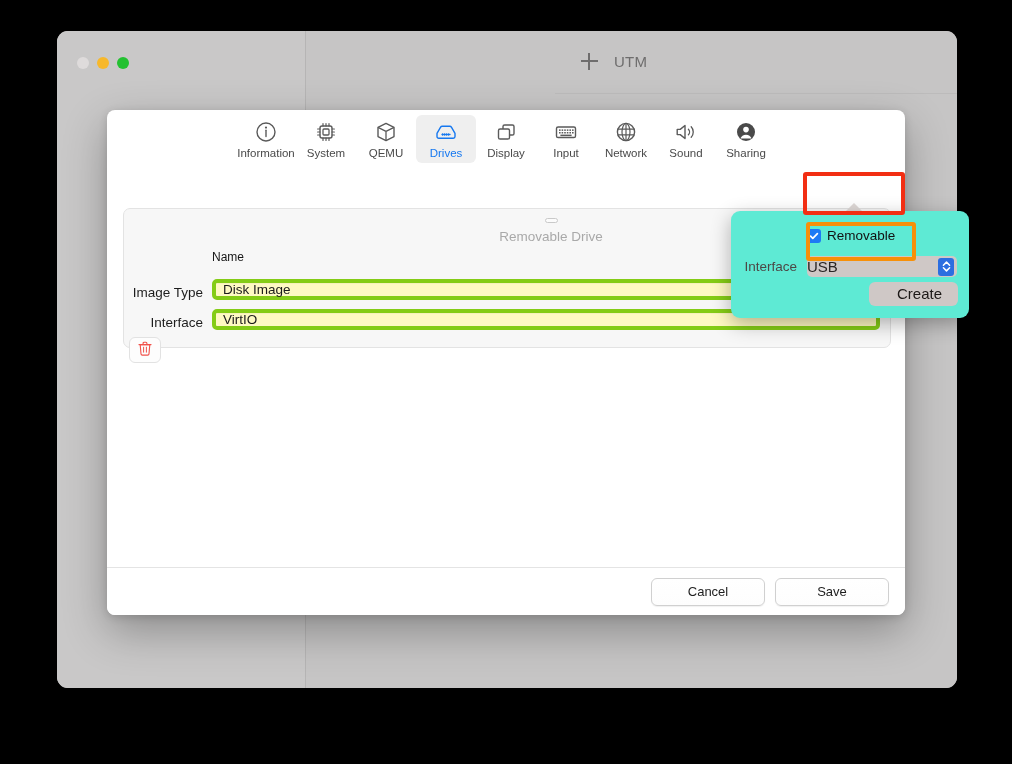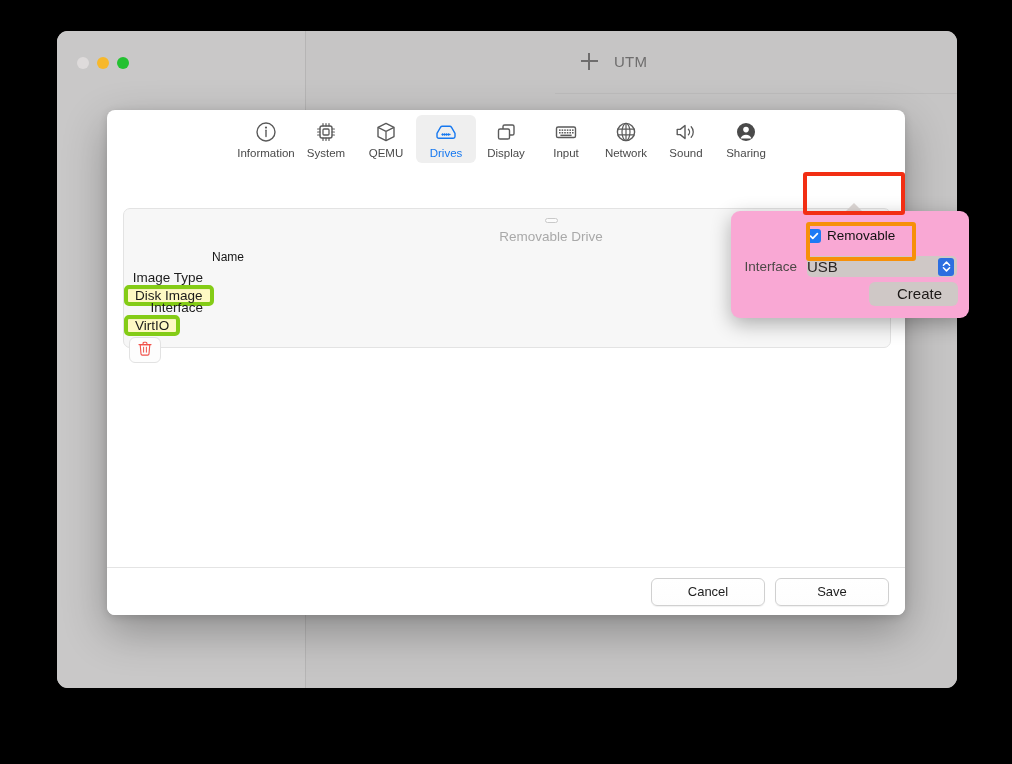--- a/index.html
+++ b/index.html
@@ -128,24 +128,23 @@
   
   .drive-card {
     position: absolute;
     left: 16px; top: 98px;
     width: 766px; height: 138px;
     background: #f7f7f7;
     border: 1px solid #e3e3e3;
     border-radius: 7px;
   }
   .form-row {
-    display: flex; align-items: flex-start;
+    display: flex; align-items: flex-end;
     height: 30px;
     margin: 0;
-    flex-direction: column;
   }
   .form-label {
     width: 88px;
     text-align: right;
     padding-right: 9px;
     font-size: 13.5px;
     color: #1d1d1d;
     box-sizing: border-box;
     white-space: nowrap;
   }
@@ -195,21 +194,21 @@
     padding-right: 16px;
     box-sizing: border-box;
   }
   .btn-wide { min-width: 84px; text-align: center; padding: 5px 14px 6px 14px; }
 
   
   .popover {
     position: absolute;
     left: 731px; top: 211px;
     width: 238px; height: 107px;
-    background: #f9a8d4;
+    background: #5eead4;
     border-radius: 9px;
     box-shadow: 0 6px 20px rgba(0,0,0,0.30);
     z-index: 30;
   }
   .pop-arrow {
     position: absolute;
     left: 845px; top: 203px;
     width: 0; height: 0;
     border-left: 9px solid transparent;
     border-right: 9px solid transparent;

